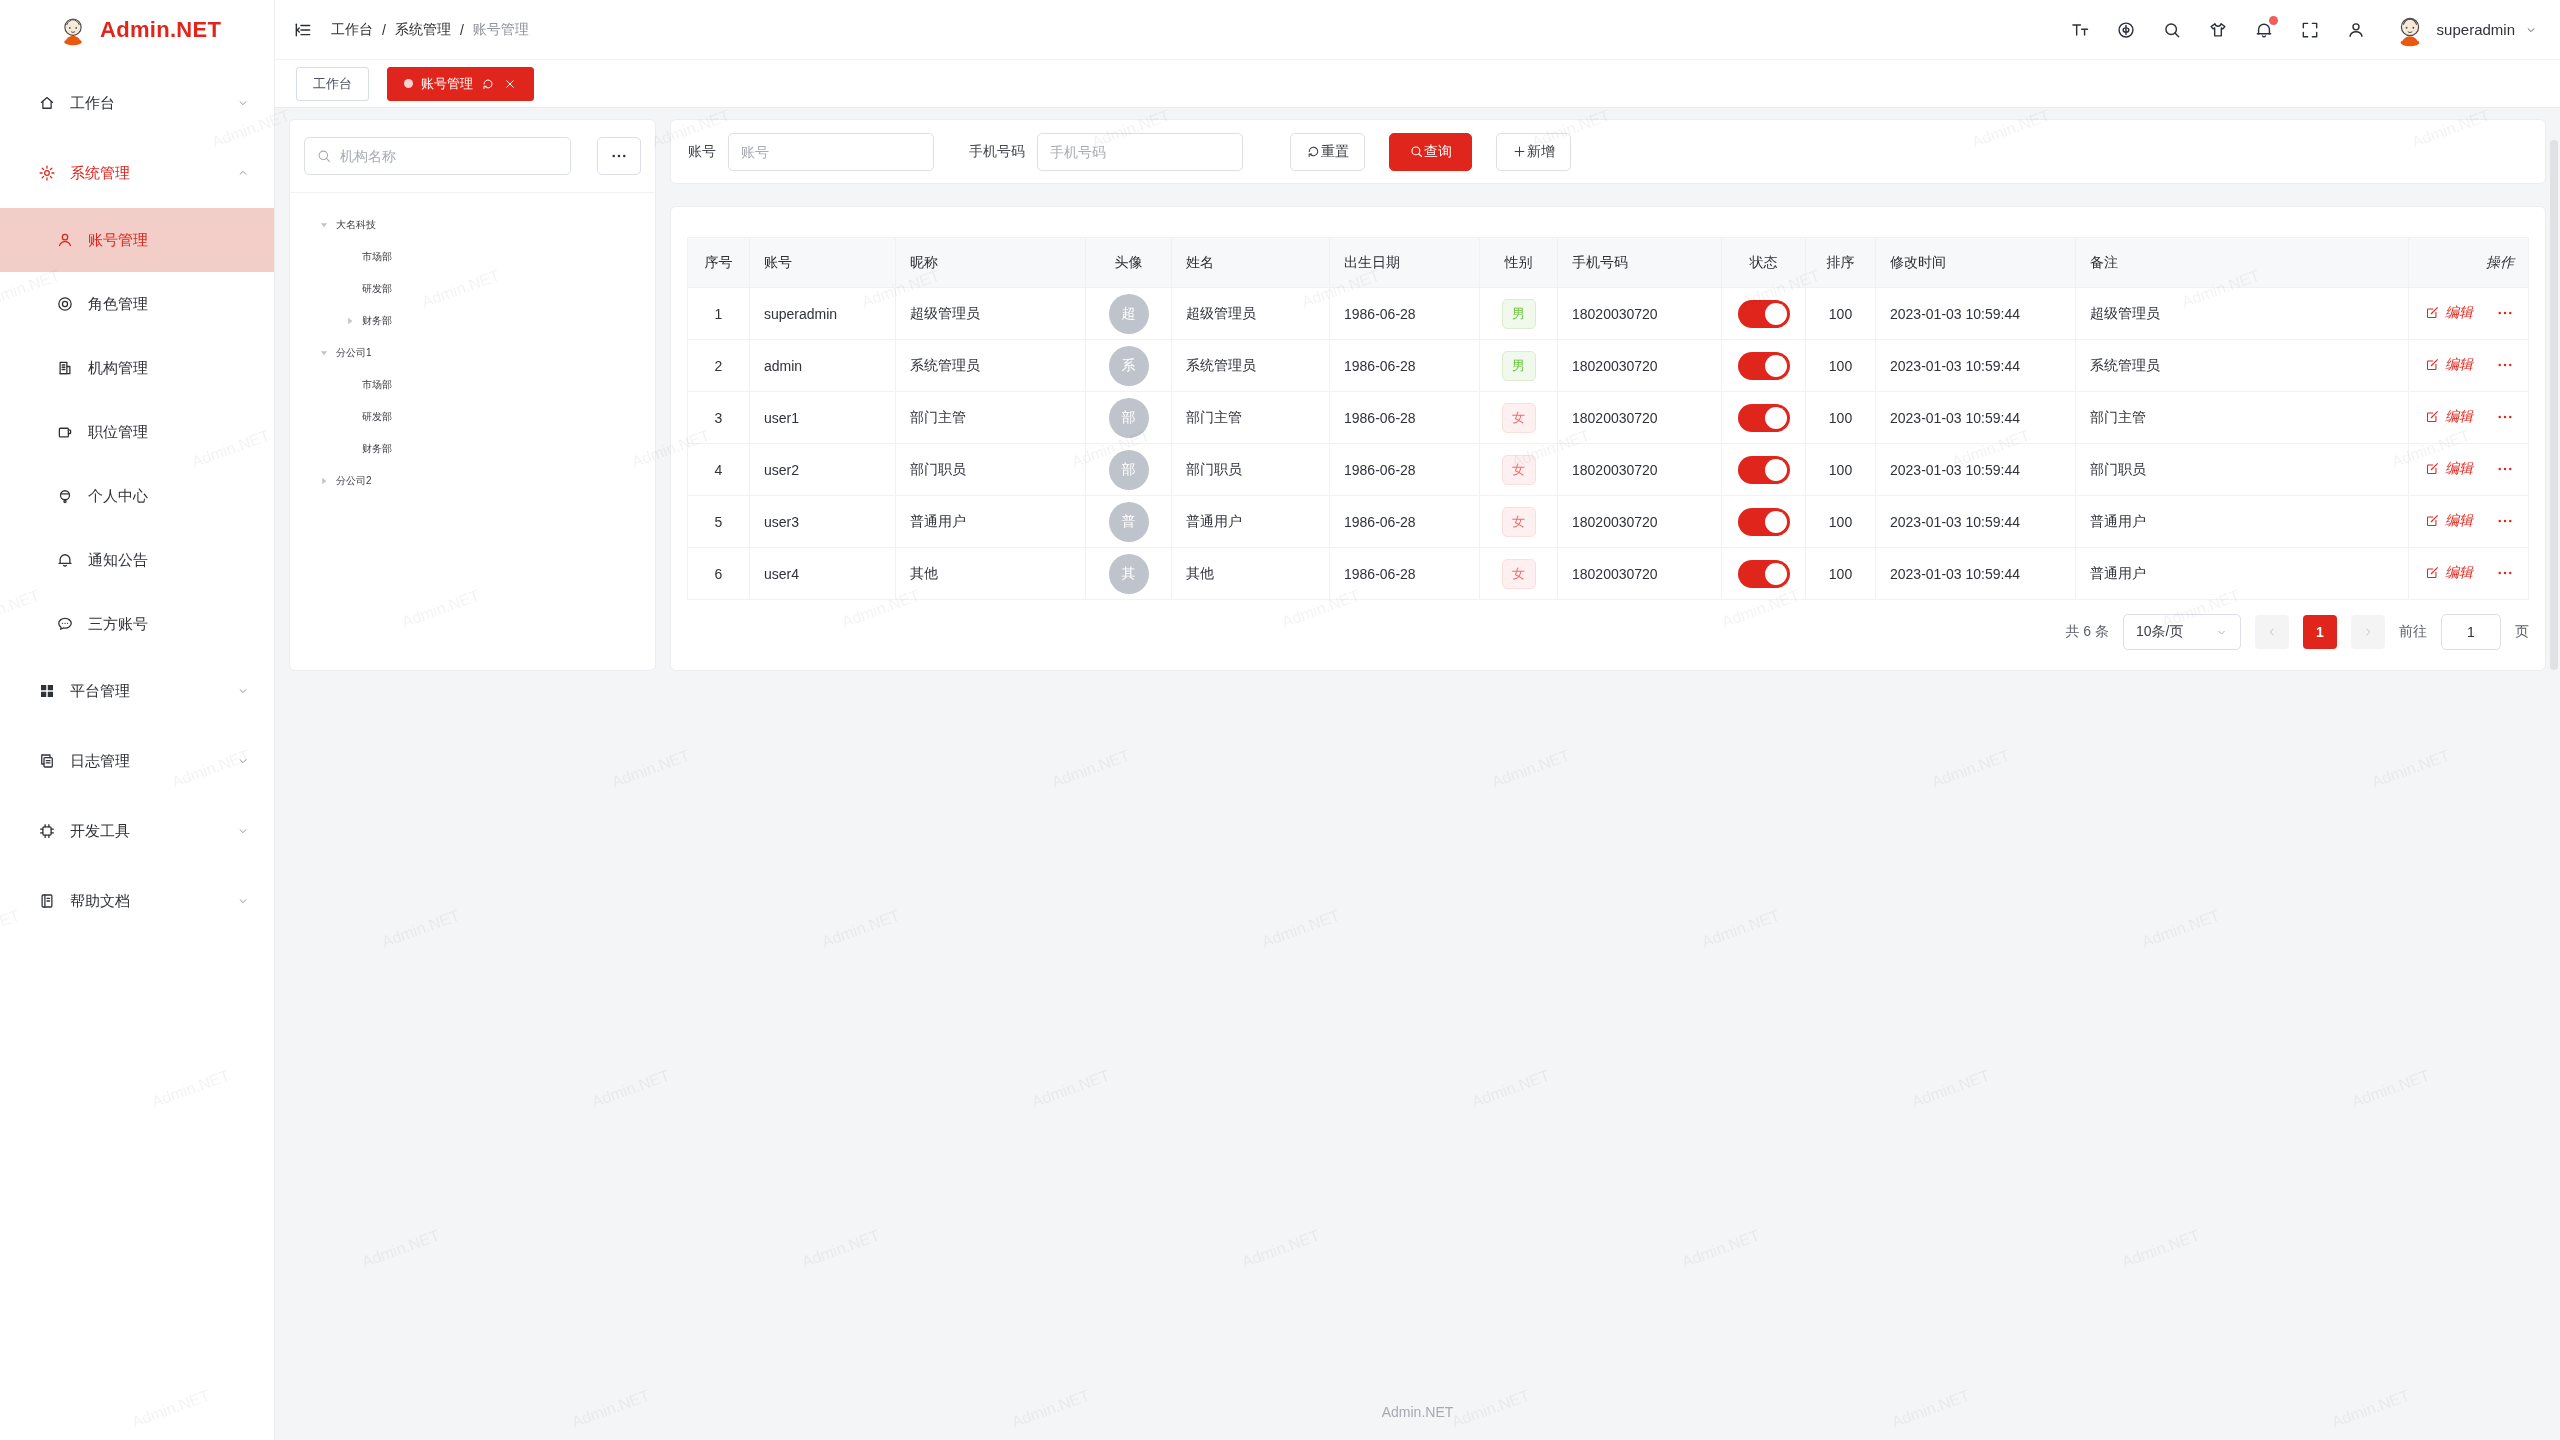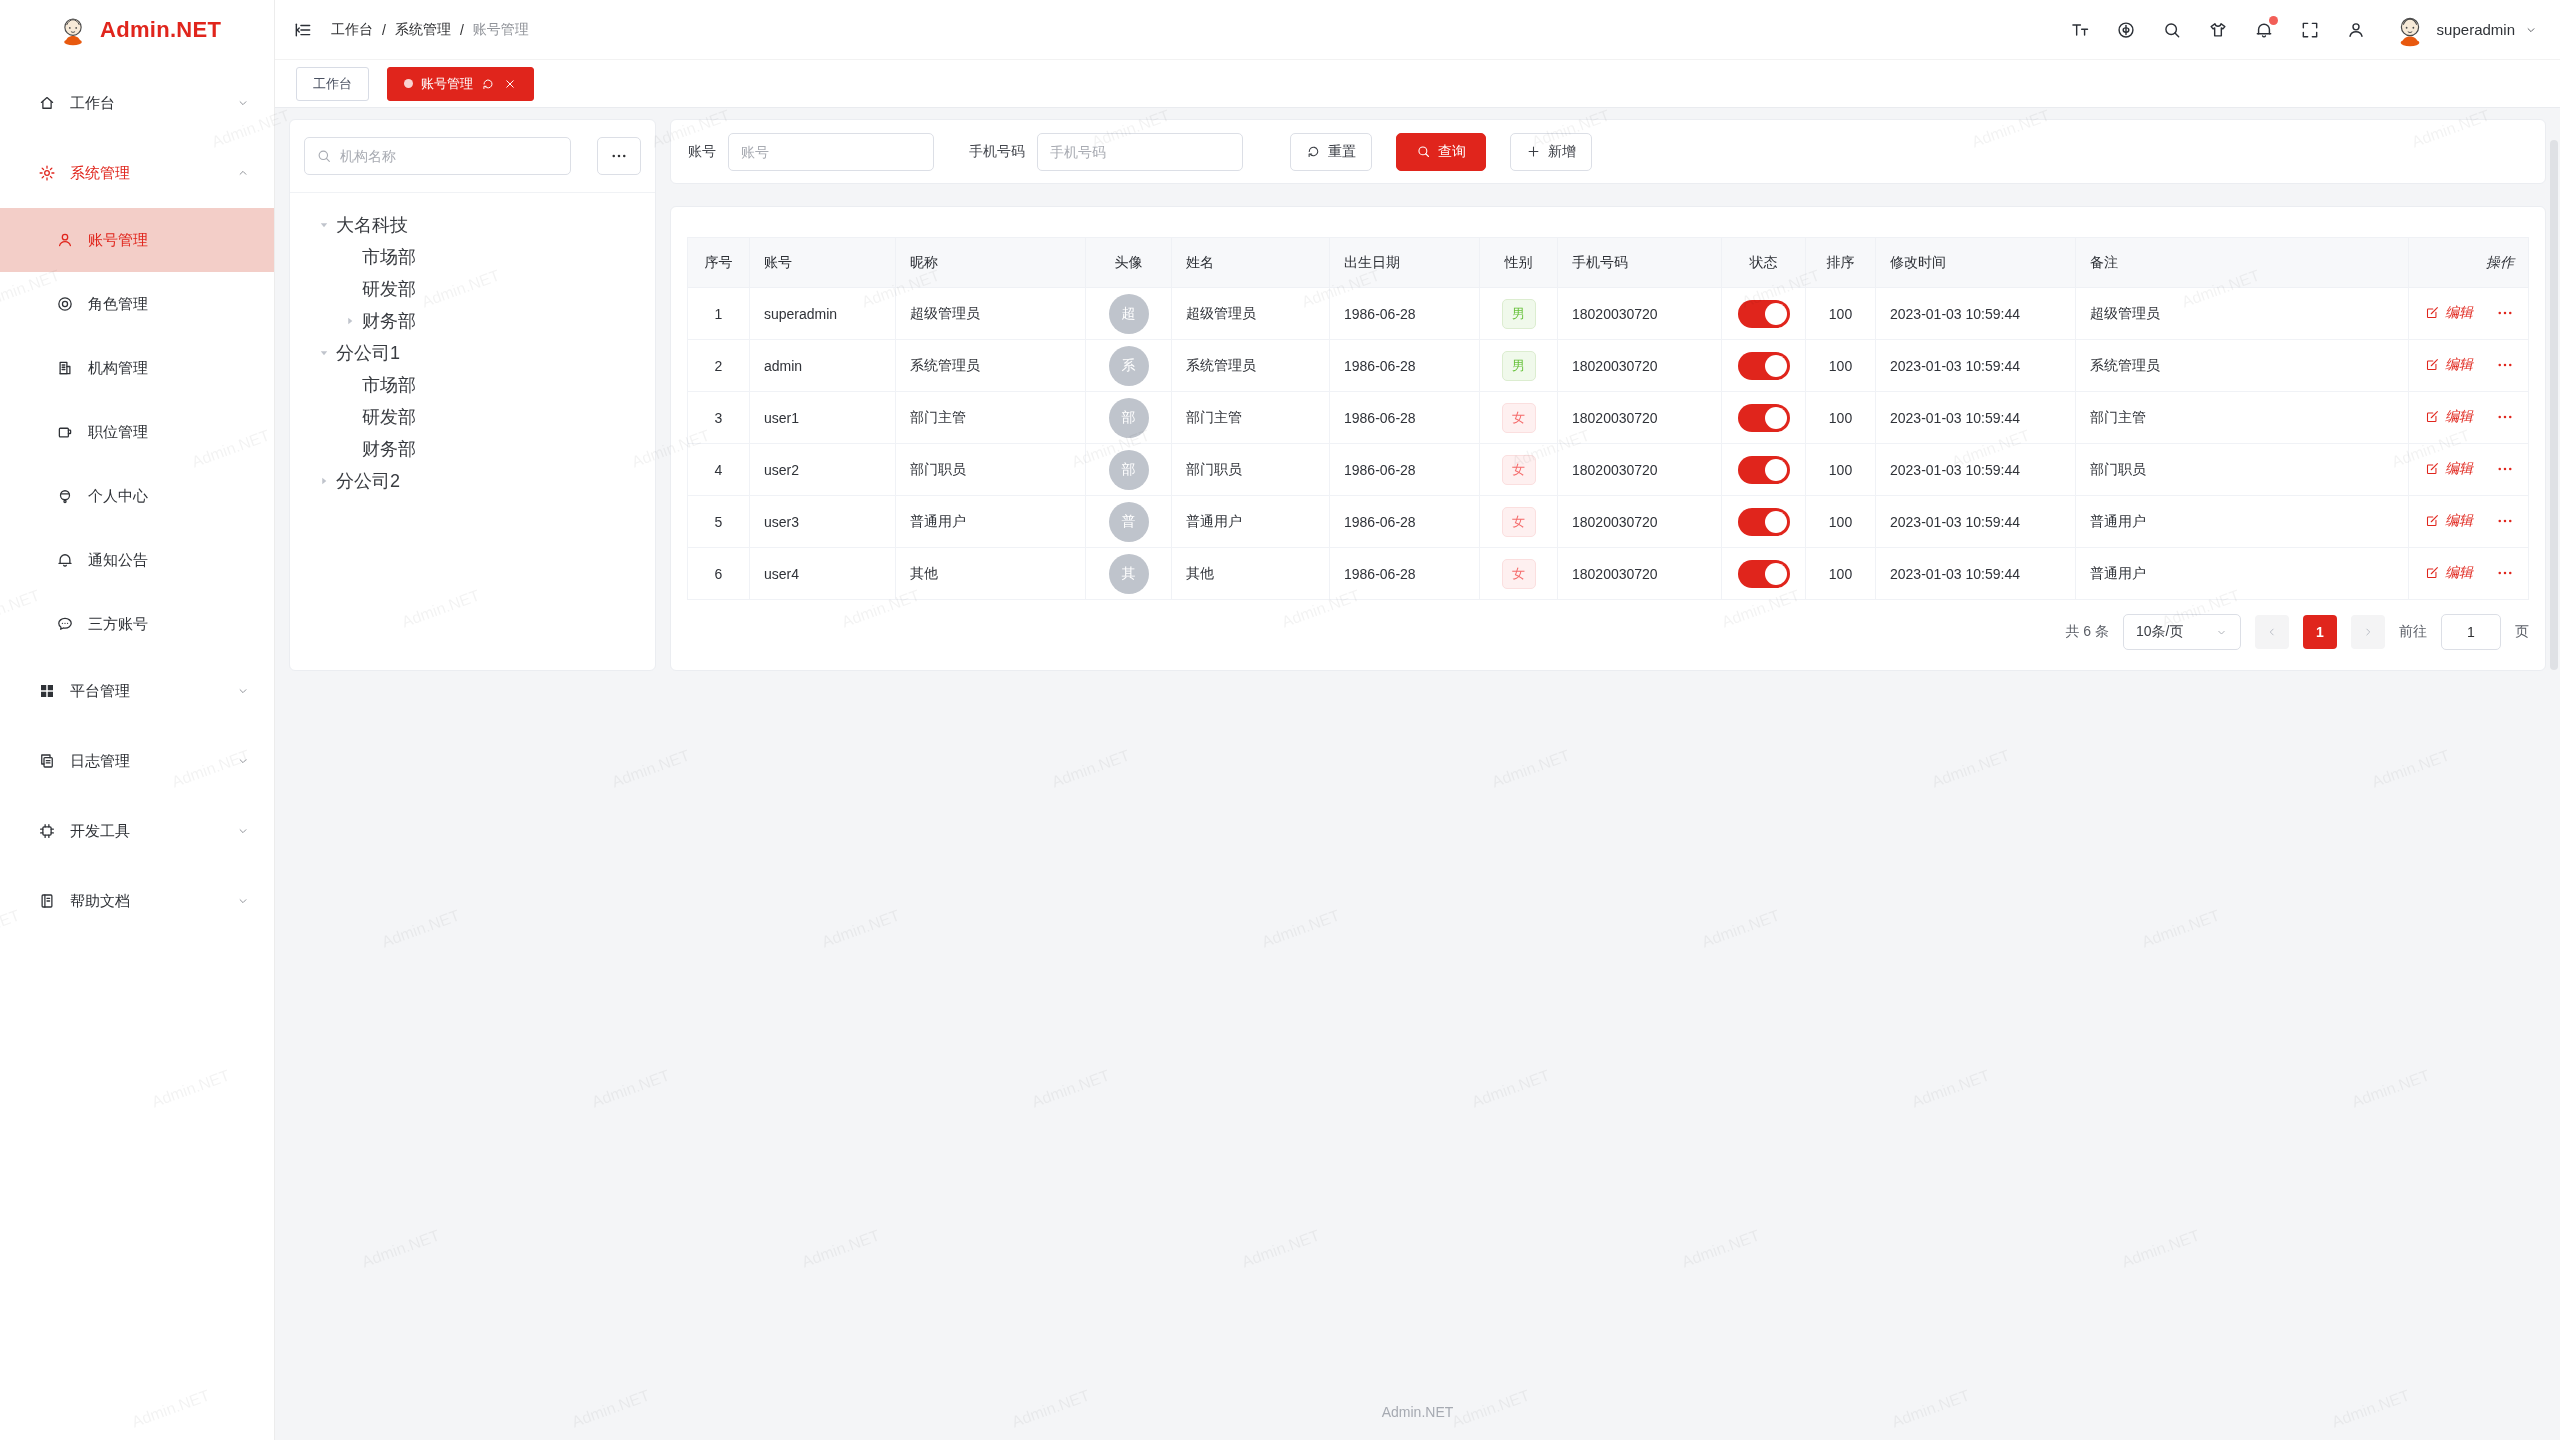--- a/index.html
+++ b/index.html
@@ -66,35 +66,35 @@
   
   .tree-card { width: 367px; height: 552px; background: #fff; border: 1px solid #ebedf1; border-radius: 6px; }
   .tree-head { display: flex; align-items: center; gap: 26px; padding: 17px 14px; border-bottom: 1px solid #f0f2f5; }
   .search-box { flex: 1; height: 38px; border: 1px solid #dcdfe6; border-radius: 5px; display: flex; align-items: center; gap: 8px; padding: 0 11px; background: #fff; }
   .search-box .sb-icon { width: 16px; height: 16px; color: #a8abb2; flex: none; }
   .search-box input { border: none; outline: none; flex: 1; font-size: 14px; color: #303133; background: transparent; min-width: 0; }
   .search-box input::placeholder { color: #a8abb2; }
   .more-btn { width: 44px; height: 38px; border: 1px solid #dcdfe6; border-radius: 5px; background: #fff; display: flex; align-items: center; justify-content: center; color: #303133; cursor: pointer; }
   .more-btn svg { width: 18px; height: 18px; }
   .tree-body { padding: 16px 10px; }
-  .tree-node { height: 32px; display: flex; align-items: center; font-size: 18px; color: #383b40; cursor: pointer; border-radius: 3px; }
+  .tree-node { height: 32px; display: flex; align-items: center; font-size: 10px; color: #383b40; cursor: pointer; border-radius: 3px; }
   .tree-node .caret { width: 24px; height: 16px; display: flex; align-items: center; justify-content: center; color: #c0c4cc; flex: none; }
   .tree-node .caret svg { width: 14px; height: 14px; }
   .tree-node.lvl0 { padding-left: 12px; }
   .tree-node.lvl1 { padding-left: 38px; }
 
   
   .main-col { flex: 1; display: flex; flex-direction: column; gap: 22px; }
   .filter-card { background: #fff; border: 1px solid #ebedf1; border-radius: 6px; height: 65px; display: flex; align-items: center; padding: 0 17px; }
   .f-label { font-size: 14px; color: #43464d; margin-right: 12px; }
   .f-input { width: 206px; height: 38px; border: 1px solid #dcdfe6; border-radius: 5px; padding: 0 12px; font-size: 14px; outline: none; color: #303133; }
   .f-input::placeholder { color: #a8abb2; }
   .f-gap { width: 35px; }
   .f-buttons { display: flex; gap: 24px; margin-left: 47px; }
-  .btn { height: 38px; border-radius: 5px; display: inline-flex; align-items: center; gap: 7px; padding: 0 15px; font-size: 14px; border: 1px solid #dcdfe6; background: #fff; color: #3a3d44; cursor: pointer; font-family: inherit; }
+  .btn { height: 38px; border-radius: 5px; display: inline-flex; align-items: center; padding: 0 15px; font-size: 14px; border: 1px solid #dcdfe6; background: #fff; color: #3a3d44; cursor: pointer; font-family: inherit; }
   .btn svg { width: 15px; height: 15px; }
   .btn.primary { background: var(--accent); border-color: var(--accent); color: #fff; padding: 0 19px; }
 
   
   .table-card { background: #fff; border: 1px solid #ebedf1; border-radius: 6px; height: 465px; padding: 16px 16px 0; }
   table.grid { width: 100%; border-collapse: collapse; table-layout: fixed; font-size: 14px; margin-top: 14px; }
   .grid th { height: 50px; background: #f7f8fa; font-weight: 500; color: #2c2f35; text-align: left; padding: 0 14px; border: 1px solid #eff1f5; }
   .grid td { height: 52px; padding: 0 14px; border: 1px solid #f0f2f6; color: #2f3238; }
   .grid .center { text-align: center; }
   .grid .right { text-align: right; font-style: italic; }

